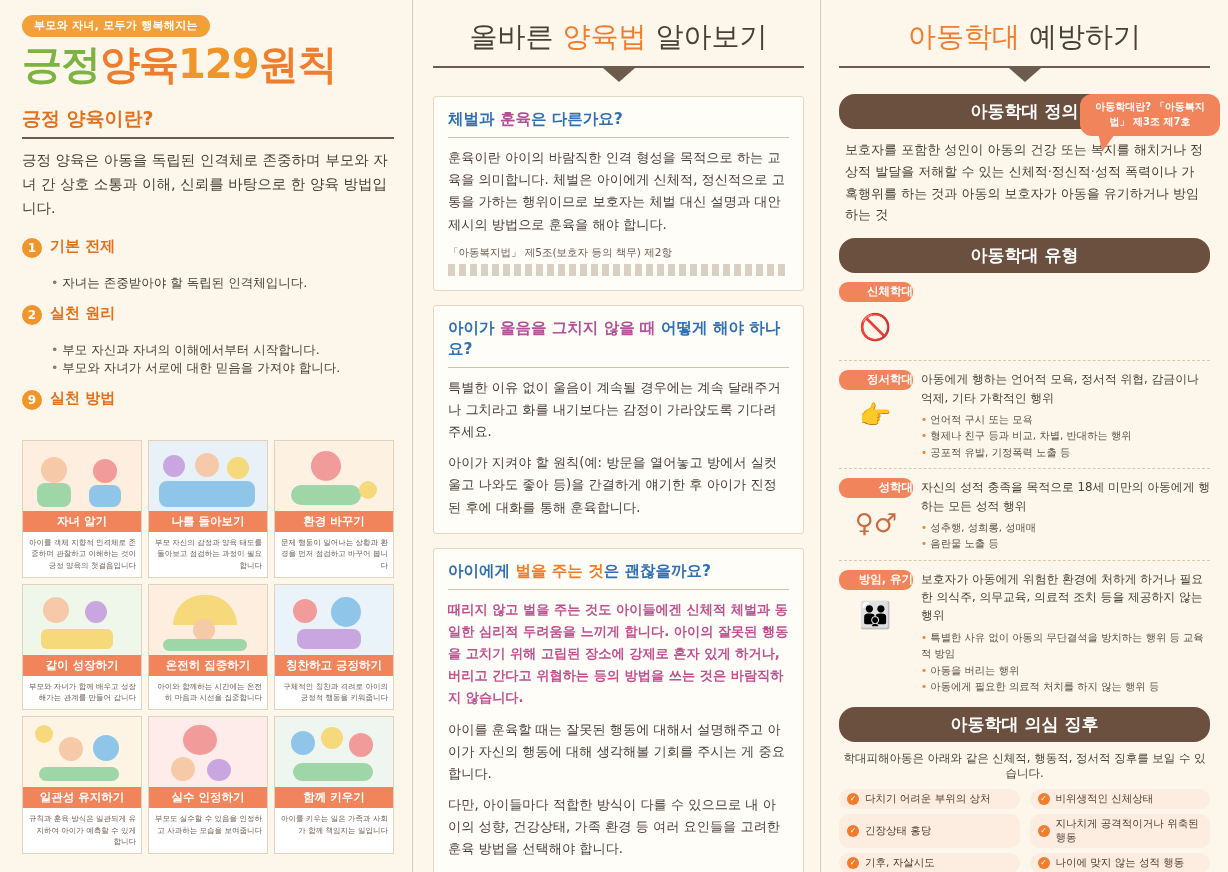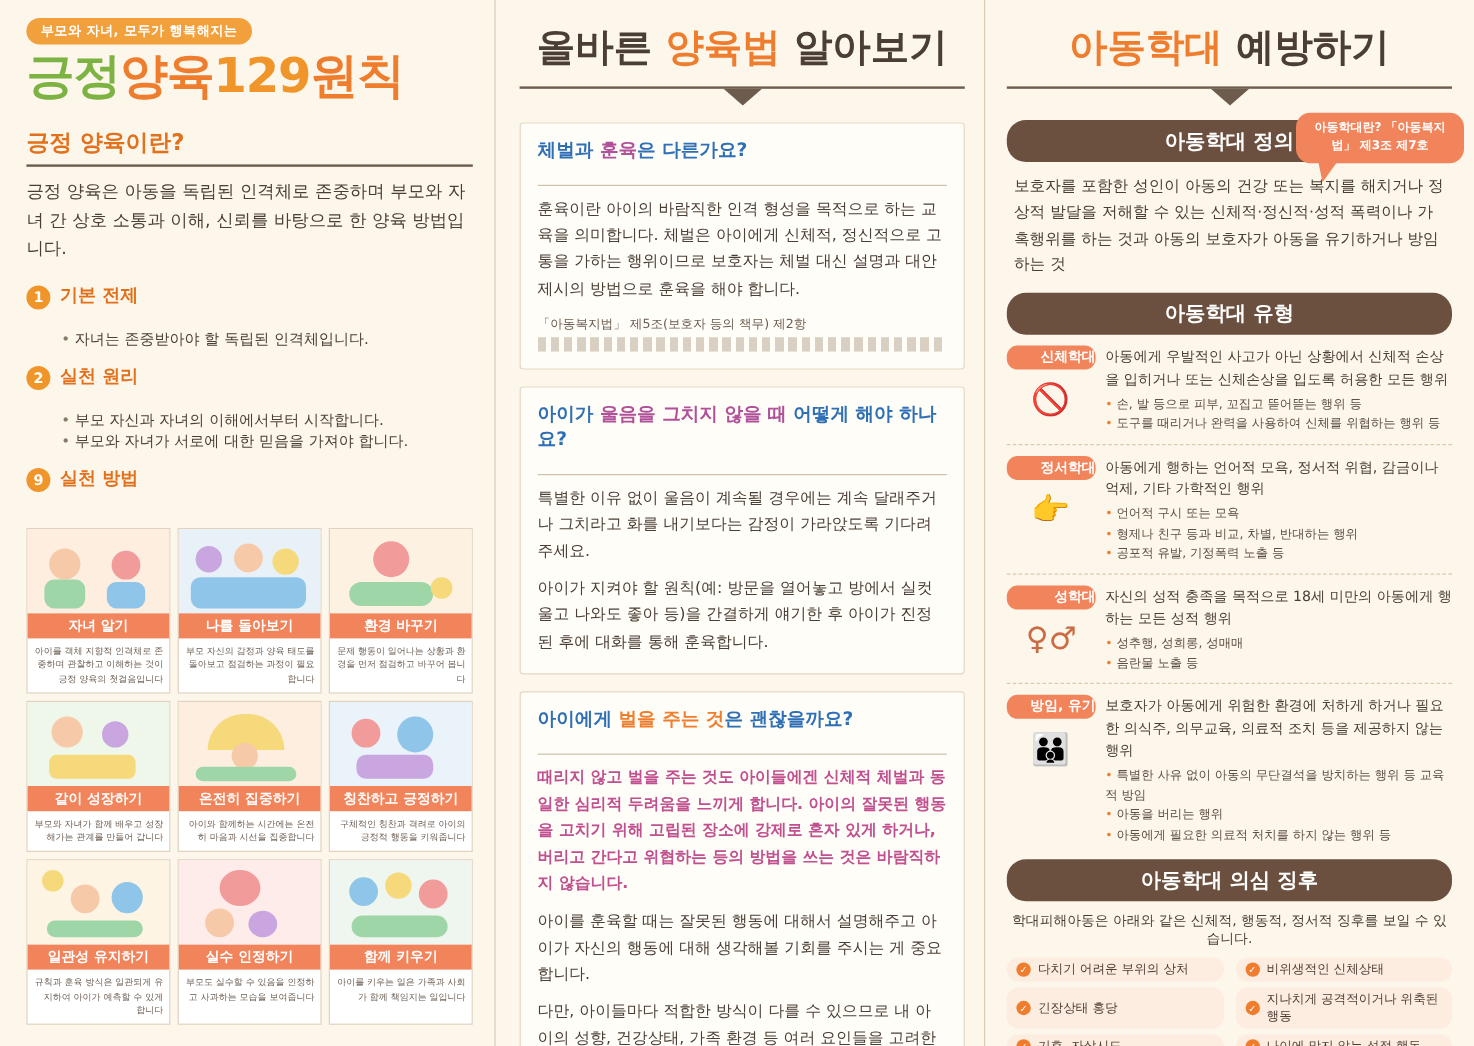--- a/index.html
+++ b/index.html
@@ -50,35 +50,35 @@
     background:#f2845c;color:#fff;text-align:center;font-size:11.5px;font-weight:bold;padding:3px 0;
   }
   .cell .desc{font-size:7.5px;line-height:1.5;color:#6b5c50;padding:5px 5px 6px;text-align:right;}
 
   
   .fig{position:absolute;border-radius:50%;}
   .b1{background:#f6c9a8}.b2{background:#8fc5e8}.b3{background:#f29b9b}
   .b4{background:#9ed6a8}.b5{background:#f5d97a}.b6{background:#c9a6e0}
 
   
-  .colhead{text-align:center;font-size:32px;font-weight:bold;color:#4a3e35;padding:4px 0 10px;}
+  .colhead{text-align:center;font-size:28px;font-weight:normal;color:#4a3e35;padding:4px 0 10px;}
   .colhead .hl{color:#ef7d2e;}
   .hr2{border-bottom:2.5px solid #6d5c4d;}
   .arrowdown{
     width:0;height:0;margin:0 auto;
     border-left:16px solid transparent;border-right:16px solid transparent;
     border-top:14px solid #6d5c4d;
   }
 
   
   .qcard{
     margin-top:14px;background:#fffdf7;border:1px solid #e5d8c3;border-radius:3px;
     padding:12px 14px 14px;
   }
-  .qttl{font-size:15.5px;font-weight:bold;color:#2f6fb5;padding-bottom:18px;border-bottom:1px solid #cfc1ab;}
+  .qttl{font-size:15.5px;font-weight:bold;color:#2f6fb5;padding-bottom:7px;border-bottom:1px solid #cfc1ab;}
   .qttl .k{color:#2f6fb5;}
   .qttl .p{color:#b0519a;}
   .qttl .o{color:#ef7d2e;}
   .qbody{margin-top:9px;font-size:13.2px;line-height:1.68;color:#4a3e35;}
   .em-pink{color:#c0508f;font-weight:bold;}
   .para{margin-top:9px;}
   .note{margin-top:10px;font-size:10.5px;color:#6b5c50;}
   .scribble{
     margin-top:4px;height:12px;
     background:repeating-linear-gradient(90deg,#b9ab98 0 7px,transparent 7px 11px);
@@ -322,27 +322,20 @@
     <div class="bbar">아동학대 정의</div>
     <div class="bbox">보호자를 포함한 성인이 아동의 건강 또는 복지를 해치거나 정상적 발달을 저해할 수 있는 신체적·정신적·성적 폭력이나 가혹행위를 하는 것과 아동의 보호자가 아동을 유기하거나 방임하는 것</div>
 
     <div class="bbar">아동학대 유형</div>
 
     <div class="trow">
       <div class="ticon">
         <span class="tchip">신체학대</span>
         <div class="tart">🚫</div>
       </div>
-      <div class="tbody">
-        <div class="tlead bold">아동에게 우발적인 사고가 아닌 상황에서 신체적 손상을 입히거나 또는 신체손상을 입도록 허용한 모든 행위</div>
-        <div class="bul">
-          <div>손, 발 등으로 피부, 꼬집고 뜯어뜯는 행위 등</div>
-          <div>도구를 때리거나 완력을 사용하여 신체를 위협하는 행위 등</div>
-        </div>
-      </div>
     </div>
     <div class="sep"></div>
 
     <div class="trow">
       <div class="ticon">
         <span class="tchip">정서학대</span>
         <div class="tart">👉</div>
       </div>
       <div class="tbody">
         <div class="tlead bold">아동에게 행하는 언어적 모욕, 정서적 위협, 감금이나 억제, 기타 가학적인 행위</div>

